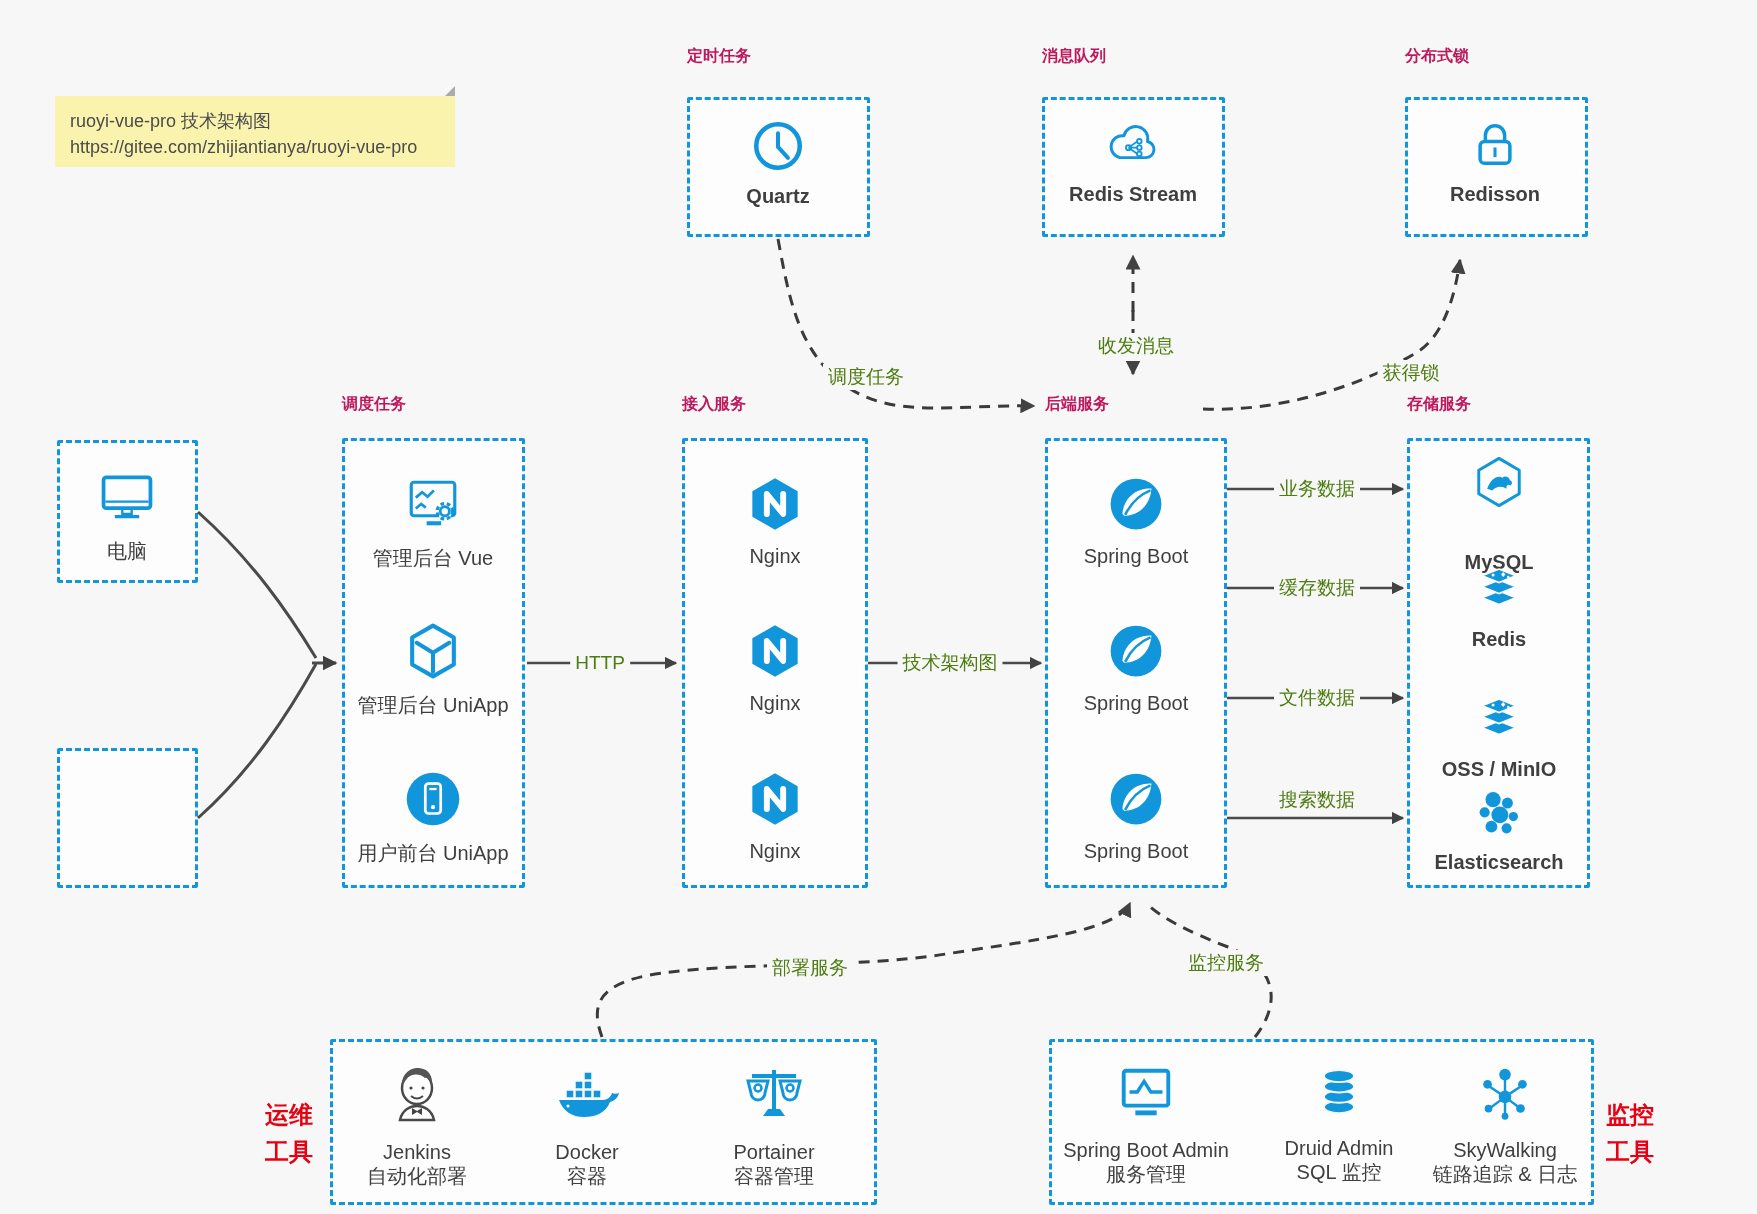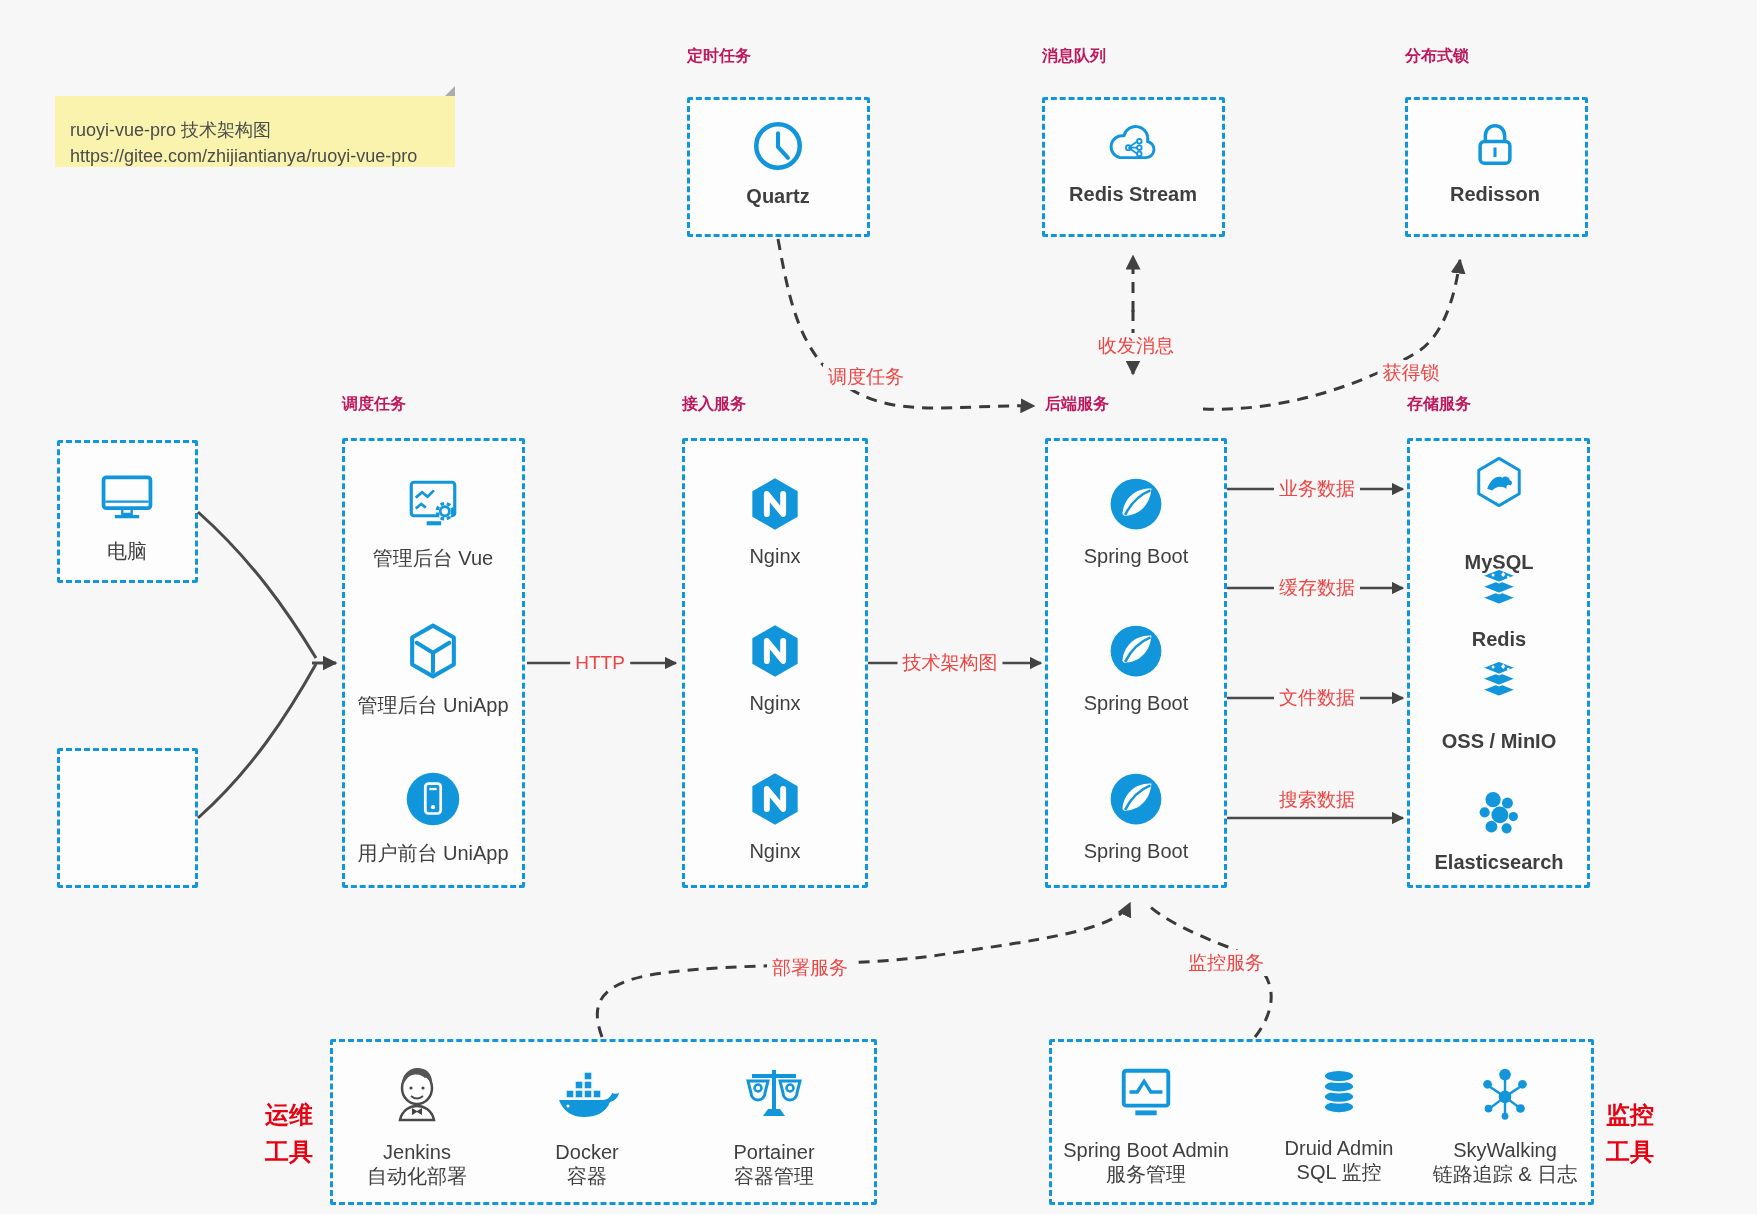--- a/index.html
+++ b/index.html
@@ -11,24 +11,24 @@
           z-index:3;white-space:nowrap;}
   .sidetitle{position:absolute;color:#e60012;font-weight:700;font-size:24px;text-align:center;
           line-height:37px;z-index:3;}
   .node{position:absolute;width:200px;display:flex;flex-direction:column;align-items:center;z-index:2;}
   .nicon{display:block;line-height:0;}
   .nlabel{font-size:20px;color:#3f3f3f;white-space:nowrap;margin-top:12px;}
   .nlabel2{font-size:20px;color:#3f3f3f;white-space:nowrap;margin-top:14px;line-height:24px;text-align:center;}
   .nlabel2 div{white-space:nowrap;}
   .gap10{margin-top:10px;font-weight:bold;}
   .chip{position:absolute;transform:translate(-50%,-50%);background:#f7f7f7;padding:0 5px;
-        font-size:19px;color:#ef4444;white-space:nowrap;z-index:4;}
+        font-size:19px;color:#4d7c0f;white-space:nowrap;z-index:4;}
   #edges{position:absolute;left:0;top:0;z-index:2;pointer-events:none;}
   .note{position:absolute;left:55px;top:96px;width:400px;height:71px;background:#f9f3ae;
-        box-sizing:border-box;padding:21px 0 0 15px;font-size:18px;line-height:26px;color:#4b4b4b;z-index:2;}
+        box-sizing:border-box;padding:12px 0 0 15px;font-size:18px;line-height:26px;color:#4b4b4b;z-index:2;}
   .fold{position:absolute;left:431px;top:86px;z-index:1;line-height:0;}
 </style>
 </head>
 <body>
 
 <div class="canvas">
 
   <span class="fold">
     <svg width="24" height="24">
         <polygon points="24,0 24,24 0,24" fill="#ababab"></polygon>
@@ -258,21 +258,21 @@
           <path d="M32,32 L52,40 L32,48 L12,40 Z" fill="#1296db" stroke="#fdfdfd" stroke-width="2"></path>
           <path d="M32,19 L52,27 L32,35 L12,27 Z" fill="#1296db" stroke="#fdfdfd" stroke-width="2"></path>
           <path d="M32,6 L52,14 L32,22 L12,14 Z" fill="#1296db" stroke="#fdfdfd" stroke-width="2"></path>
           <circle cx="25" cy="13" r="1.8" fill="#ffffff"></circle>
           <path d="M37,9.5 l2.6,3 -2.6,3 -2.6,-3 Z" fill="#ffffff"></path>
           <circle cx="43" cy="15.5" r="1.5" fill="#ffffff"></circle>
         </svg>
     </span>
     <span class="nlabel gap10">Redis</span>
   </div>
-  <div class="node" style="left:1399px;top:656px;gap:10px;">
+  <div class="node" style="left:1399px;top:694px;">
     <span class="nicon">
       <svg width="54" height="54" viewBox="0 0 64 64">
           <path d="M32,32 L52,40 L32,48 L12,40 Z" fill="#1296db" stroke="#fdfdfd" stroke-width="2"></path>
           <path d="M32,19 L52,27 L32,35 L12,27 Z" fill="#1296db" stroke="#fdfdfd" stroke-width="2"></path>
           <path d="M32,6 L52,14 L32,22 L12,14 Z" fill="#1296db" stroke="#fdfdfd" stroke-width="2"></path>
           <circle cx="25" cy="13" r="1.8" fill="#ffffff"></circle>
           <path d="M37,9.5 l2.6,3 -2.6,3 -2.6,-3 Z" fill="#ffffff"></path>
           <circle cx="43" cy="15.5" r="1.5" fill="#ffffff"></circle>
         </svg>
     </span>

